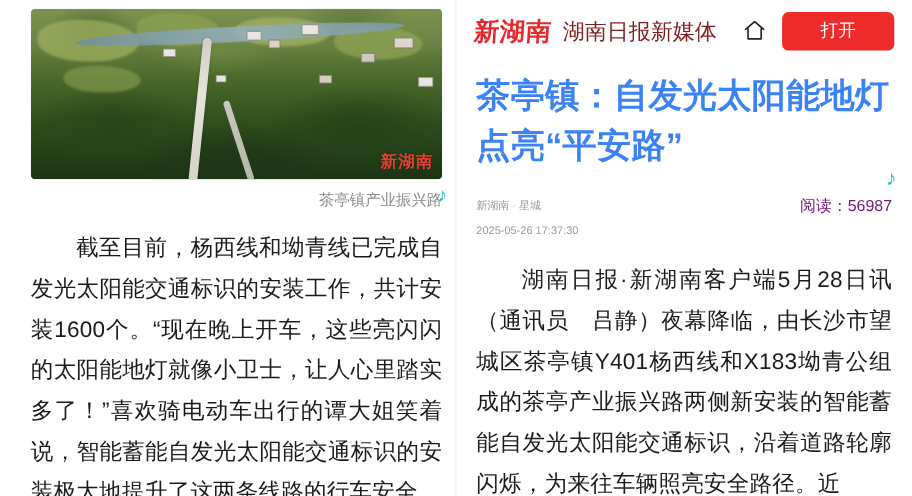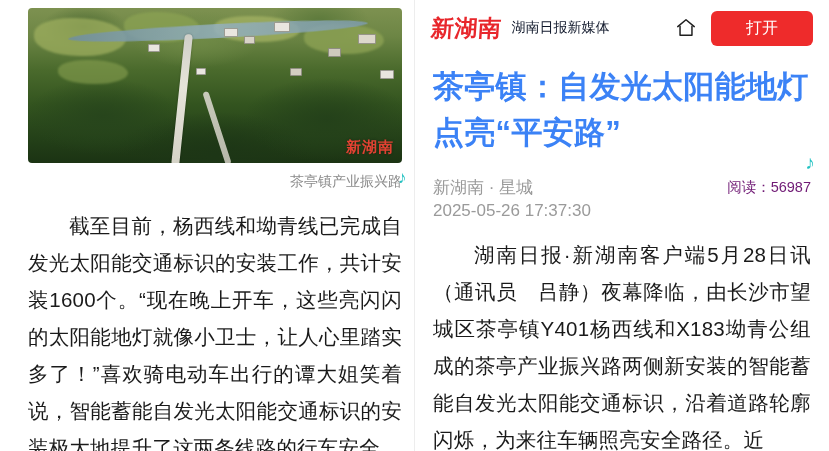--- a/index.html
+++ b/index.html
@@ -168,22 +168,22 @@
   .brand-logo {
     color: #e8262b;
     font-size: 23px;
     font-weight: bold;
     letter-spacing: .5px;
     font-family: "DejaVu Sans", sans-serif;
     transform: skewX(-4deg);
     white-space: nowrap;
   }
   .brand-sub {
-    color: #0f172a;
-    font-size: 14px;
+    color: #7f1d1d;
+    font-size: 20px;
     white-space: nowrap;
     flex: 1;
   }
   .home-icon {
     width: 30px; height: 30px;
     display: flex; align-items: center; justify-content: center;
     color: #1f1f1f;
   }
   .open-btn {
     background: #ee2b2b;
@@ -206,21 +206,21 @@
   }
 
   .r-meta {
     margin: 20px 18px 0 18px;
     display: flex;
     align-items: flex-start;
     justify-content: space-between;
   }
   .r-meta-left {
     color: #9a9a9a;
-    font-size: 17px;
+    font-size: 10px;
     line-height: 23px;
   }
   .r-meta-right {
     color: #701a75;
     font-size: 14.5px;
     padding-top: 2px;
     white-space: nowrap;
   }
   .note-right {
     position: absolute;

